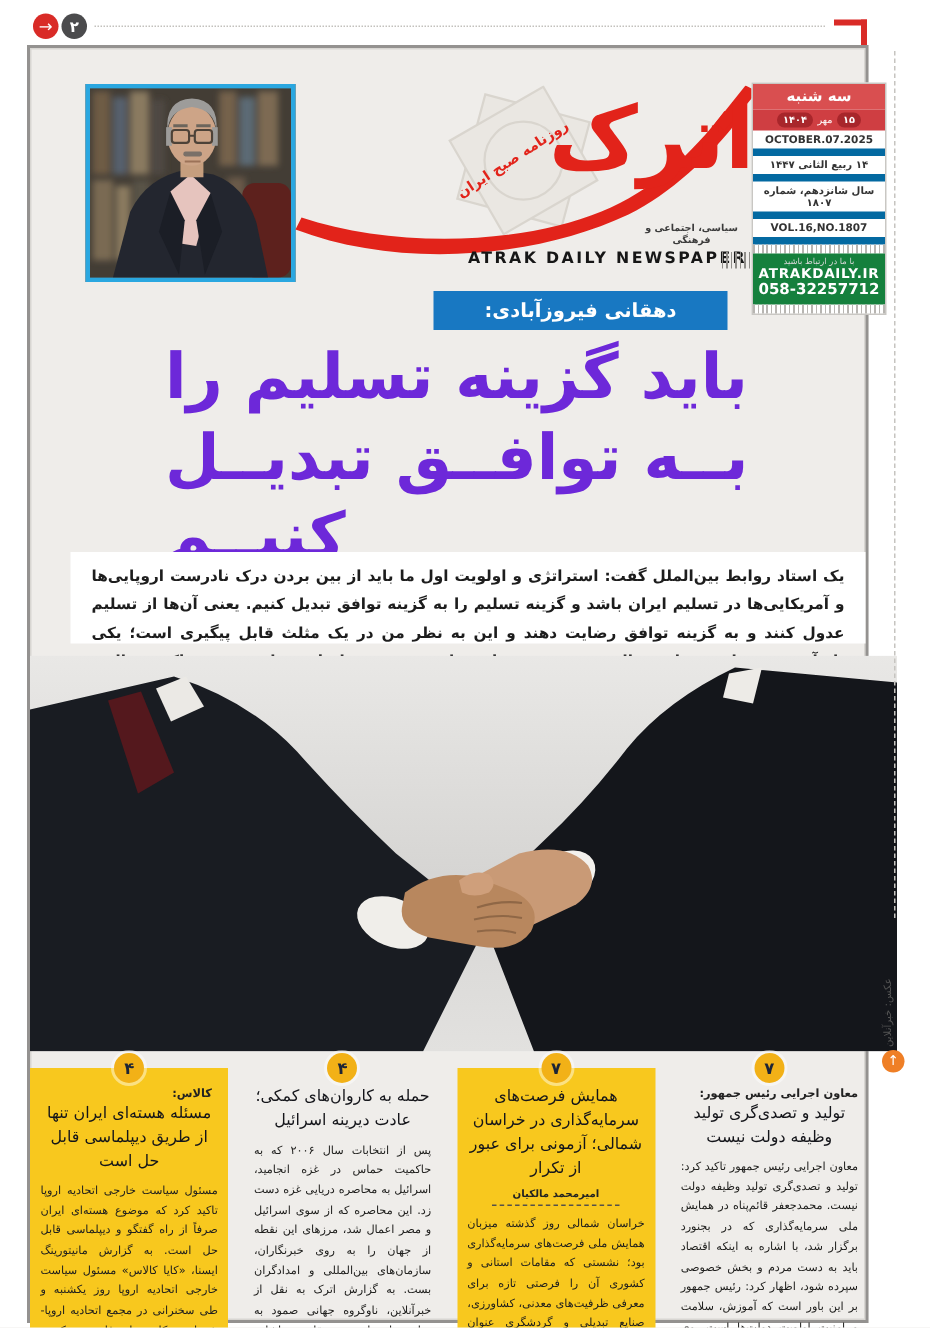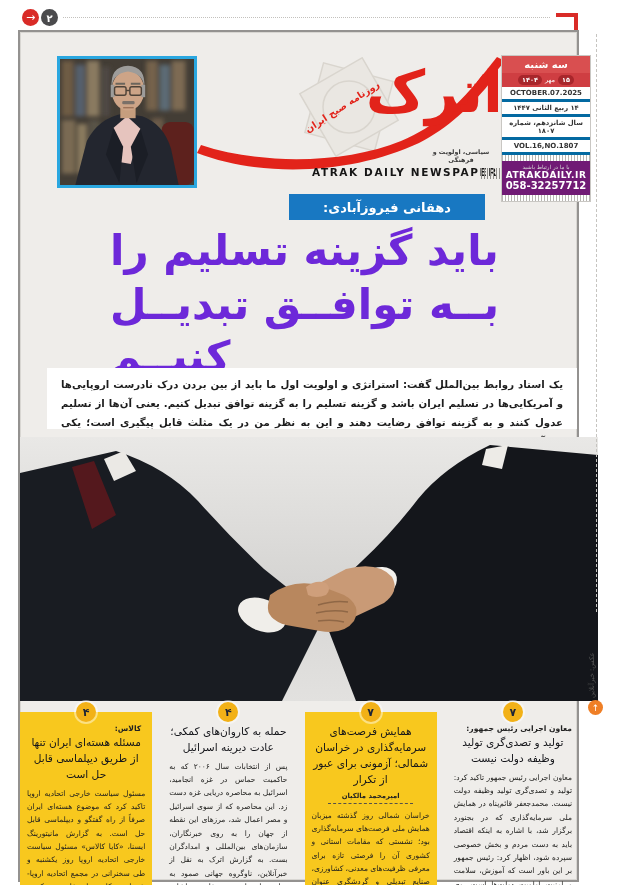--- a/index.html
+++ b/index.html
@@ -40,24 +40,24 @@
   .gray-bar { position:absolute; left:484px; top:139px; width:78px; height:8px; background:#8f8d89; }
 
   
   .infobox { position:absolute; left:481px; top:23px; width:90px; background:#fff;
     border:1px solid #c9c7c3; text-align:center; direction:rtl; }
   .ib-week { height:17px; background:#d94f50; color:#fff; font-weight:bold; font-size:10px;
     display:flex; align-items:center; justify-content:center; }
   .ib-date { height:14px; background:#cf3e42; color:#fff; font-size:6.5px;
     display:flex; align-items:center; justify-content:center; gap:3px; }
   .ib-date .dc { background:#a8262b; border-radius:8px; padding:1px 4px; font-weight:bold; }
-  .ib-row { font-size:6.8px; color:#333; padding:2px 1px; border-bottom:3px solid #0369a1; font-weight:bold; }
+  .ib-row { font-size:6.8px; color:#333; padding:2px 1px; border-bottom:5px solid #0369a1; font-weight:bold; }
   .ib-row.lt { direction:ltr; font-size:7px; }
   .ib-hatch { height:6px; background:repeating-linear-gradient(90deg,#b7b5b1 0 1px,transparent 1px 3px); }
-  .ib-contact { background:#701a75; color:#fff; padding:3px 1px 4px; }
+  .ib-contact { background:#15803d; color:#fff; padding:3px 1px 4px; }
   .ib-contact .c1 { font-size:5.6px; color:#d8d8d8; }
   .ib-contact .c2 { font-size:9px; font-weight:bold; letter-spacing:0.5px; }
   .ib-contact .c3 { font-size:10px; font-weight:bold; direction:ltr; }
 
   
   .kicker-label { position:absolute; left:269px; top:162px; width:196px; height:26px;
     background:#1878c2; color:#fff; font-weight:bold; font-size:13px;
     display:flex; align-items:center; justify-content:center; direction:rtl; }
   .headline { position:absolute; left:90px; top:192px; width:440px; text-align:left;
     direction:rtl; color:#6d28d9; font-weight:bold; }
@@ -156,21 +156,21 @@
         <rect x="118" y="14" width="72" height="72" transform="rotate(15 154 50)"></rect>
         <rect x="118" y="14" width="72" height="72" transform="rotate(60 154 50)"></rect>
         <circle cx="154" cy="50" r="26" fill="none"></circle>
       </g>
       <path d="M2,96 C70,122 160,116 224,86 C252,72 278,48 298,22 L288,17 C266,46 240,70 206,84 C150,107 66,108 6,88 Z" fill="#e2231a"></path>
       <path d="M288,30 L310,4 L302,0 L282,25 Z" fill="#e2231a"></path>
     </svg>
     <div class="logo-word">اترک</div>
     <div class="logo-tag">روزنامه صبح ایران</div>
   </div>
-  <div class="masthead-subtitle">سیاسی، اولویت و فرهنگی</div>
+  <div class="masthead-subtitle">سیاسی، اجتماعی و فرهنگی</div>
   <div class="masthead-latin">ATRAK DAILY NEWSPAPER</div>
   <div class="latin-hatch"></div>
   <div class="gray-bar"></div>
 
   <div class="infobox">
     <div class="ib-week">سه شنبه</div>
     <div class="ib-date">
       <span class="dc">۱۵</span>
       <span>مهر</span>
       <span class="dc">۱۴۰۴</span>

